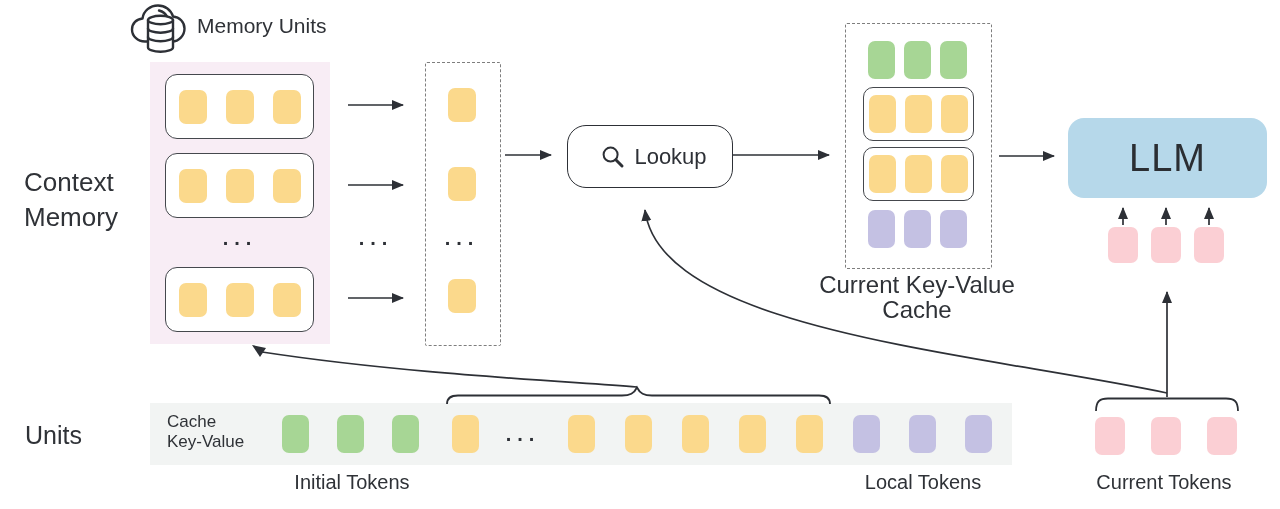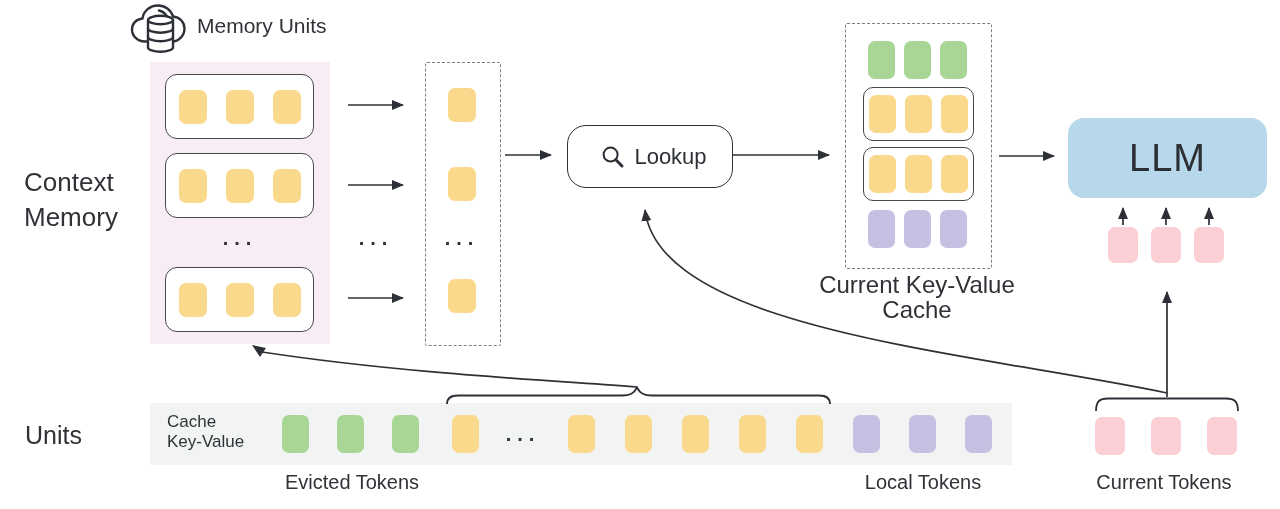--- a/index.html
+++ b/index.html
@@ -179,17 +179,17 @@
       <div class="token t-bar" style="background: rgb(196, 193, 227);"></div>
       <div class="token t-bar" style="background: rgb(196, 193, 227);"></div>
       <div class="token t-bar" style="background: rgb(196, 193, 227);"></div>
     </div>
   <div class="abs trow" style="left:1095px;top:417px;gap:26px;">
       <div class="token t-cur" style="background: rgb(251, 207, 212);"></div>
       <div class="token t-cur" style="background: rgb(251, 207, 212);"></div>
       <div class="token t-cur" style="background: rgb(251, 207, 212);"></div>
     </div>
 
-  <div class="abs lbl center" style="left:272px;top:471px;width:160px;font-size:20px;">Evicted Tokens</div>
+  <div class="abs lbl center" style="left:272px;top:471px;width:160px;font-size:20px;">Initial Tokens</div>
   <div class="abs lbl center" style="left:843px;top:471px;width:160px;font-size:20px;">Local Tokens</div>
   <div class="abs lbl center" style="left:1084px;top:471px;width:160px;font-size:20px;">Current Tokens</div>
 
 </div>
 
 </body></html>

